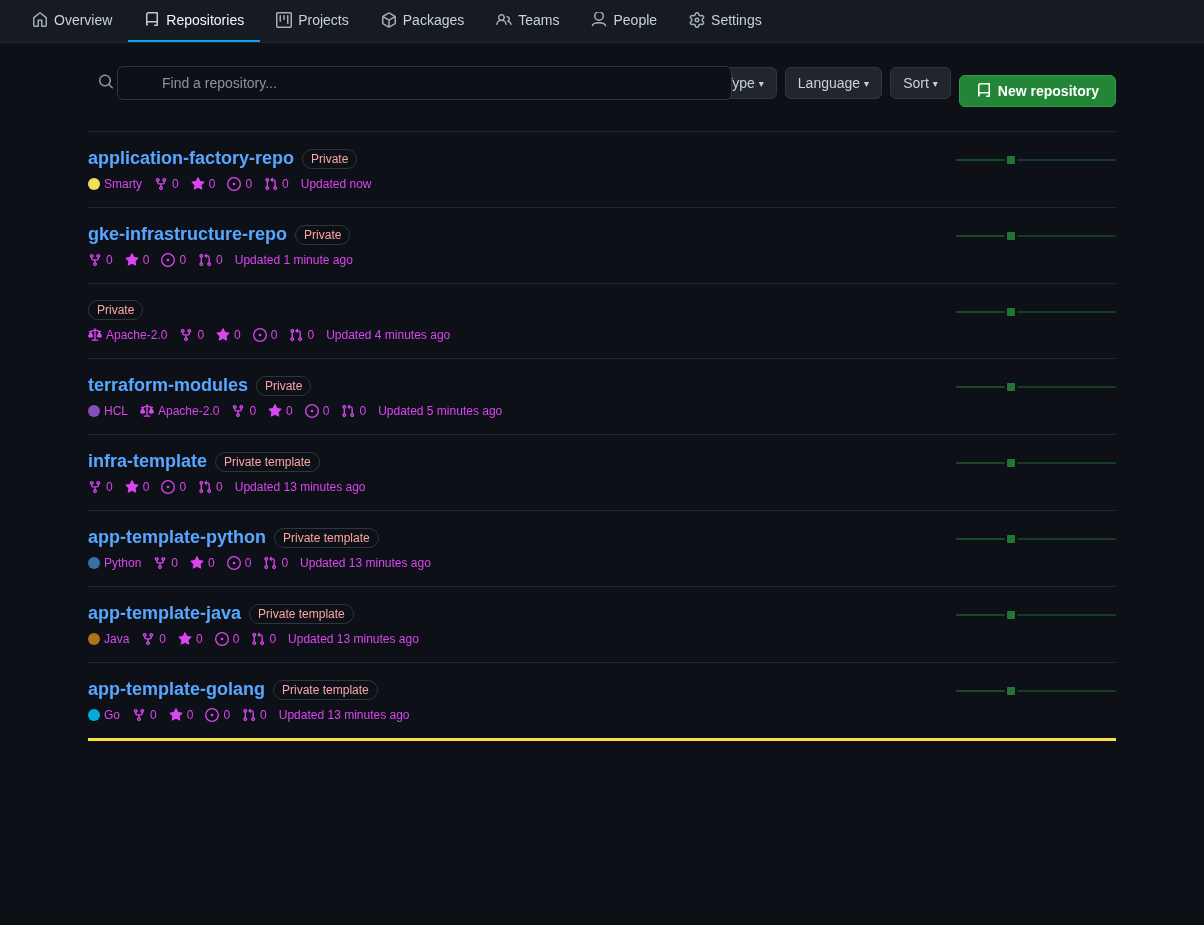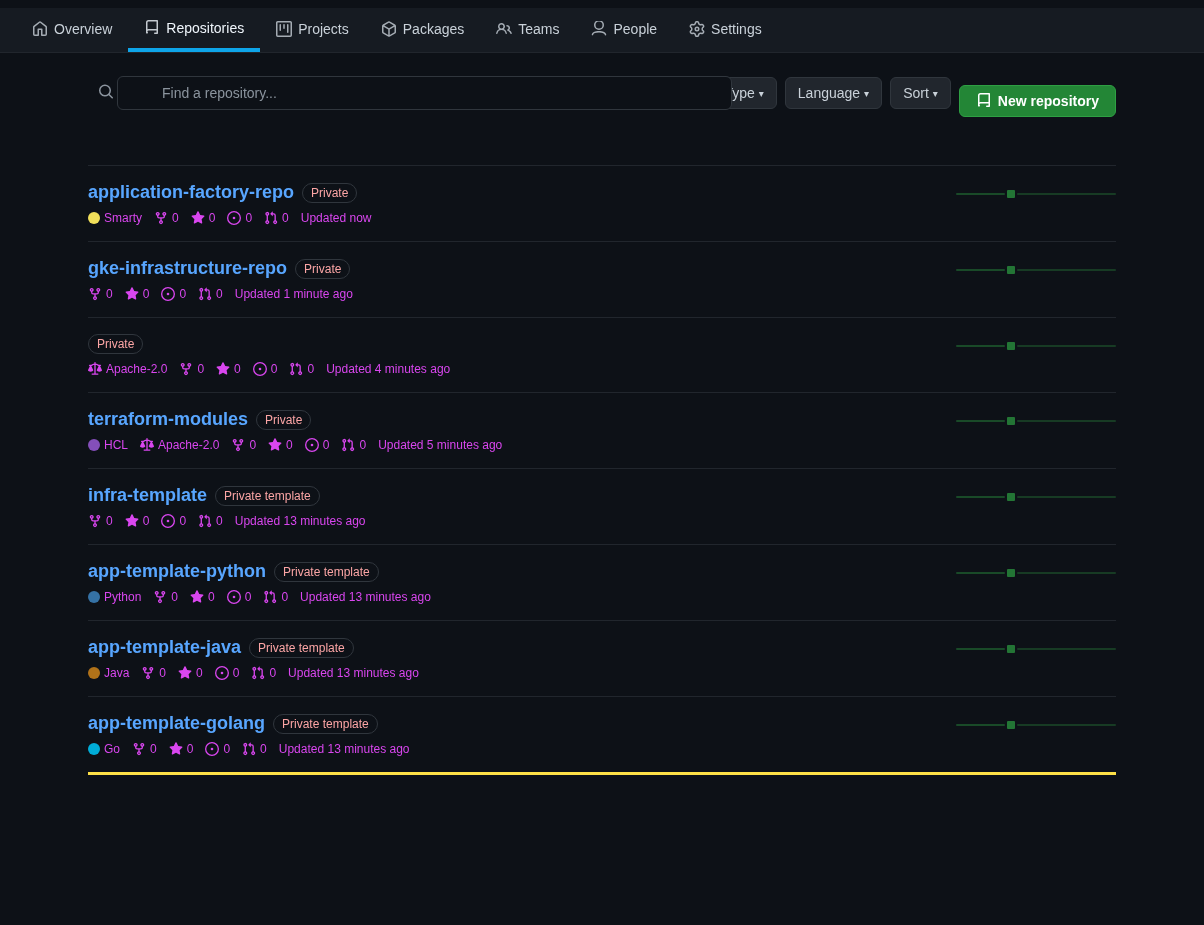--- a/index.html
+++ b/index.html
@@ -8,36 +8,35 @@
       color: #c9d1d9;
       font-family: -apple-system, BlinkMacSystemFont, 'Segoe UI', Helvetica, Arial, sans-serif;
       font-size: 14px;
     }
     .nav-bar {
       display: flex;
       align-items: center;
       border-bottom: 1px solid #21262d;
       padding: 0 16px;
       background: #161b22;
-      margin-top: 8px;
     }
     .nav-item {
       display: flex;
       align-items: center;
       gap: 6px;
       padding: 12px 16px;
       color: #c9d1d9;
       cursor: pointer;
       font-size: 14px;
       border-bottom: 2px solid transparent;
       text-decoration: none;
     }
     .nav-item.active {
       color: #f0f6fc;
-      border-bottom: 4px solid #0ea5e9;
+      border-bottom: 2px solid #0ea5e9;
       align-items: flex-end;
     }
     .nav-icon {
       width: 16px;
       height: 16px;
       opacity: 0.8;
     }
     .toolbar {
       display: flex;
       align-items: center;
@@ -91,21 +90,20 @@
       border-radius: 6px;
       color: #ffffff;
       cursor: pointer;
       font-size: 14px;
       font-weight: 600;
       white-space: nowrap;
       margin-top: 16px;
     }
     .repo-list {
       padding: 8px 88px;
-      margin-top: 24px;
     }
     .repo-item {
       border-top: 1px solid #21262d;
       padding: 16px 0;
       display: flex;
       align-items: flex-start;
       justify-content: space-between;
     }
     .repo-item:last-child {
       border-bottom: 3px solid #fde047;

